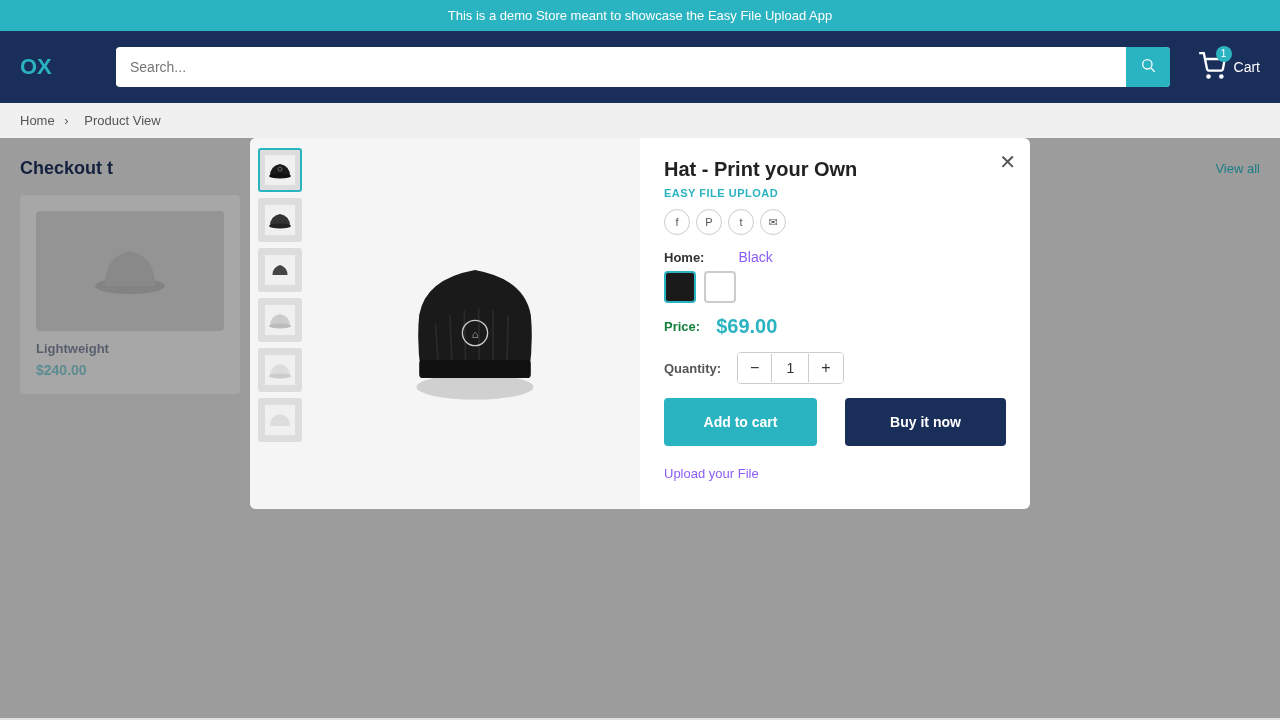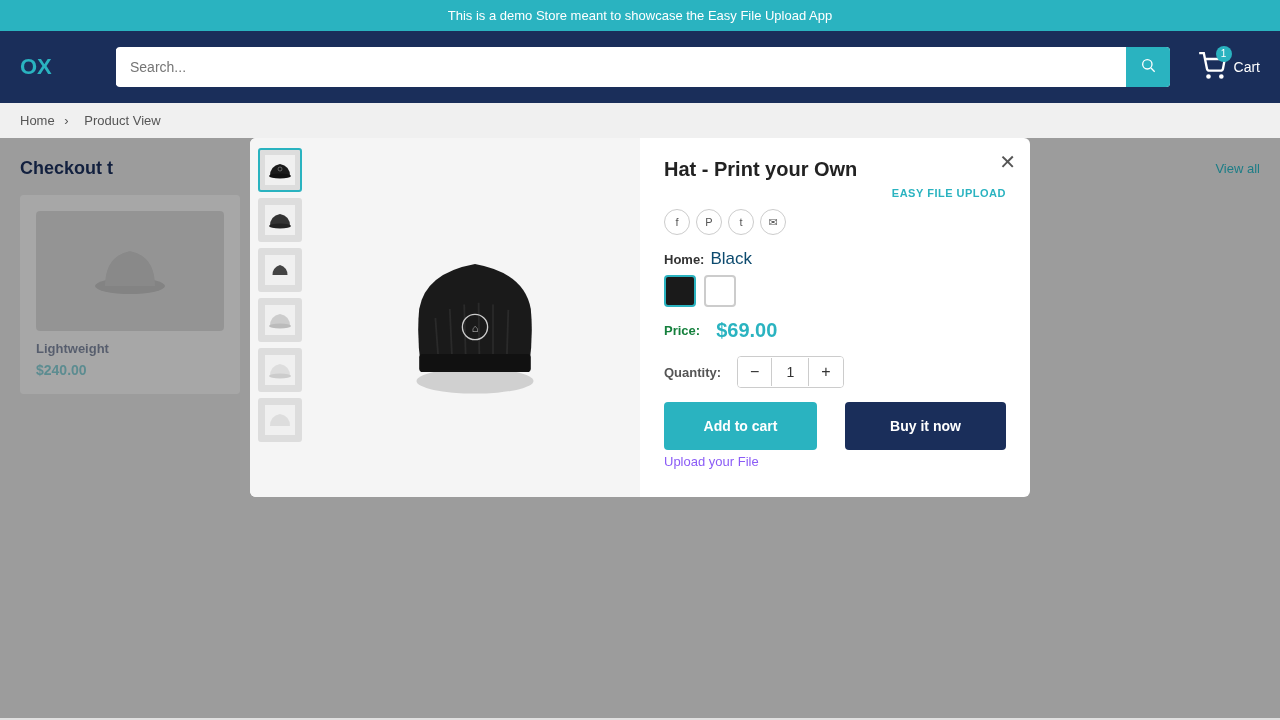--- a/index.html
+++ b/index.html
@@ -215,21 +215,20 @@
       color: #222;
       margin-bottom: 6px;
     }
     .easy-file-label {
       color: #2ab3c0;
       font-size: 11px;
       font-weight: bold;
       letter-spacing: 0.5px;
       margin-bottom: 10px;
       display: block;
-      text-align: right;
     }
     .social-icon {
       width: 26px;
       height: 26px;
       border-radius: 50%;
       border: 1px solid #ccc;
       display: flex;
       align-items: center;
       justify-content: center;
       cursor: pointer;
@@ -241,21 +240,21 @@
       top: 14px;
       right: 14px;
       background: none;
       border: none;
       font-size: 20px;
       cursor: pointer;
       color: #555;
       line-height: 1;
     }
     .color-label { font-size: 13px; color: #333; font-weight: 600; }
-    .color-value { font-size: 17px; color: #0c4a6e; }
+    .color-value { font-size: 14px; color: #8b5cf6; margin-left: 28px; }
     .color-swatches { display: flex; gap: 8px; margin-top: 6px; }
     .swatch {
       width: 32px;
       height: 32px;
       border-radius: 4px;
       cursor: pointer;
       border: 2px solid transparent;
     }
     .swatch.selected { border-color: #2ab3c0; }
     .swatch.black { background: #1a1a1a; }
@@ -296,21 +295,21 @@
       padding: 6px 14px;
       border-left: 1px solid #ccc;
       border-right: 1px solid #ccc;
       font-size: 14px;
       color: #333;
     }
 
     .action-buttons {
       display: flex;
       gap: 28px;
-      margin-bottom: 4px;
+      margin-bottom: 20px;
     }
     .add-to-cart-btn {
       flex: 1;
       background: #2ab3c0;
       color: white;
       border: none;
       padding: 12px;
       font-size: 14px;
       font-weight: bold;
       border-radius: 4px;

